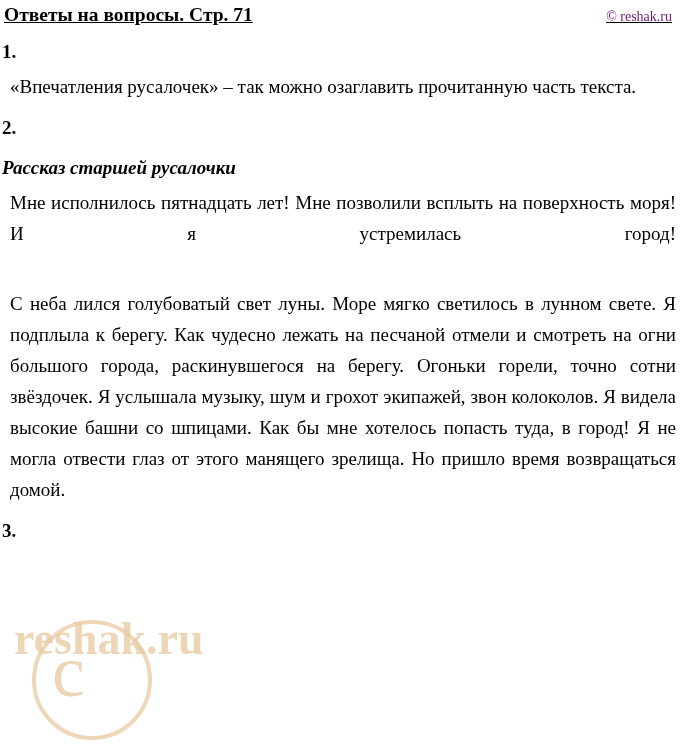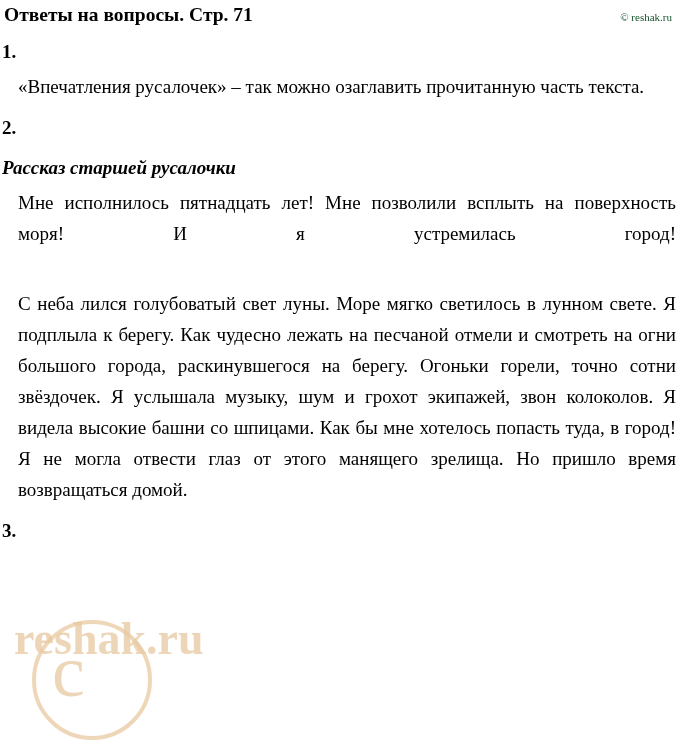--- a/index.html
+++ b/index.html
@@ -66,42 +66,43 @@
   }
   .content {
     position: relative;
     z-index: 2;
   }
   .header {
     display: flex;
     align-items: baseline;
     justify-content: space-between;
     padding: 0 2px 0 2px;
+    text-decoration: underline;
   }
   .header .title {
     font-size: 19.5px;
     font-weight: bold;
     white-space: nowrap;
   }
   .header .brand {
-    font-size: 11px;
-    color: #14532d;
+    font-size: 14px;
+    color: #701a75;
     white-space: nowrap;
     padding-right: 4px;
   }
   .qnum {
     font-size: 19px;
     font-weight: bold;
     margin-top: 15px;
     margin-bottom: 2px;
   }
   p.para {
     font-size: 19px;
     line-height: 31px;
-    margin: 8px 0 0 16px;
+    margin: 8px 0 0 8px;
     text-align: justify;
     text-justify: inter-word;
     padding-right: 2px;
   }
   .subhead {
     font-size: 19px;
     font-weight: bold;
     font-style: italic;
     margin-top: 18px;
     margin-bottom: 8px;

